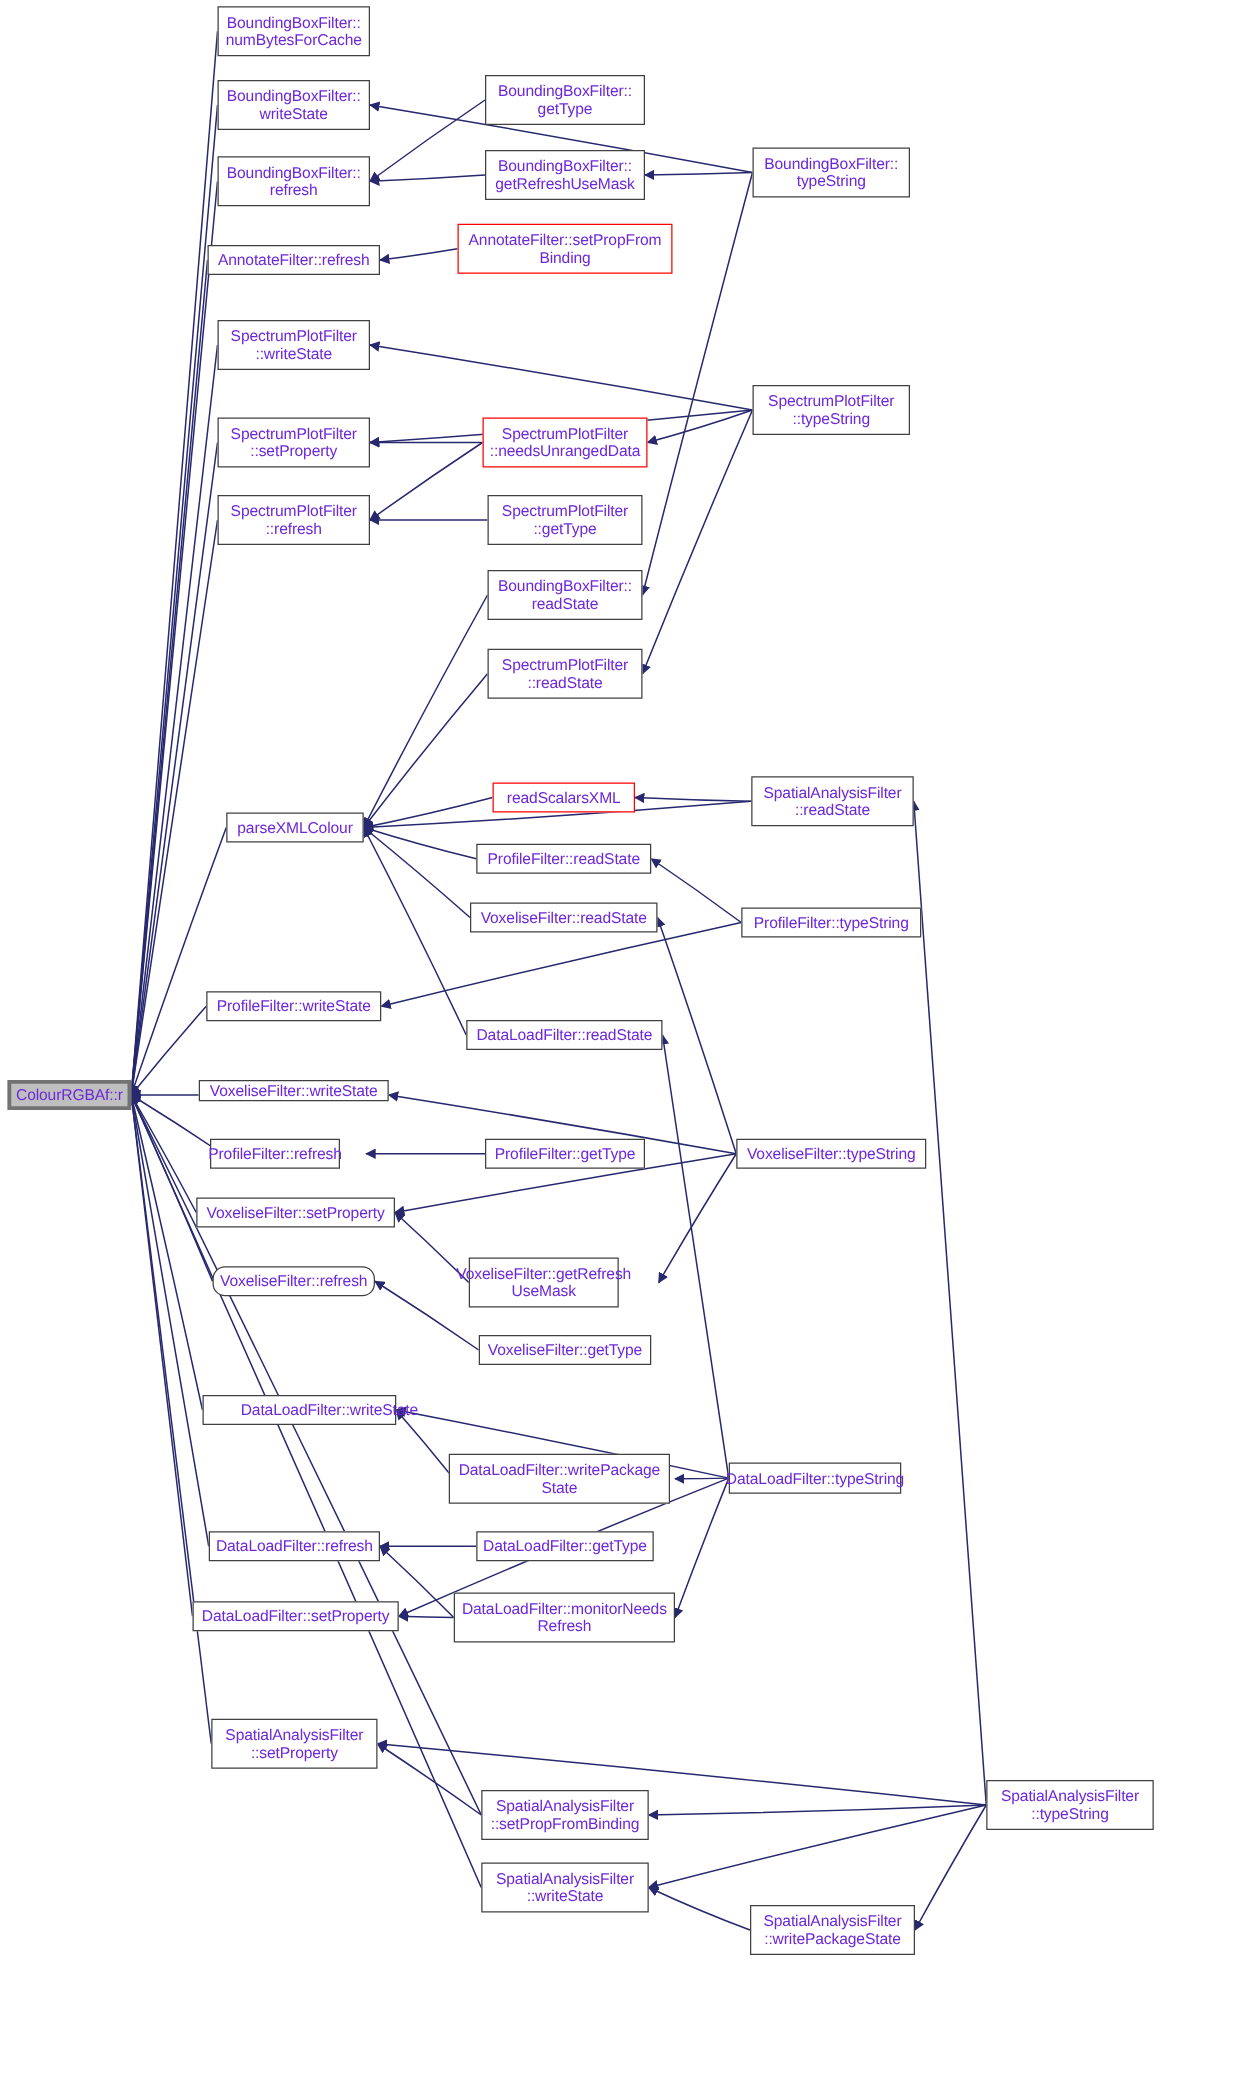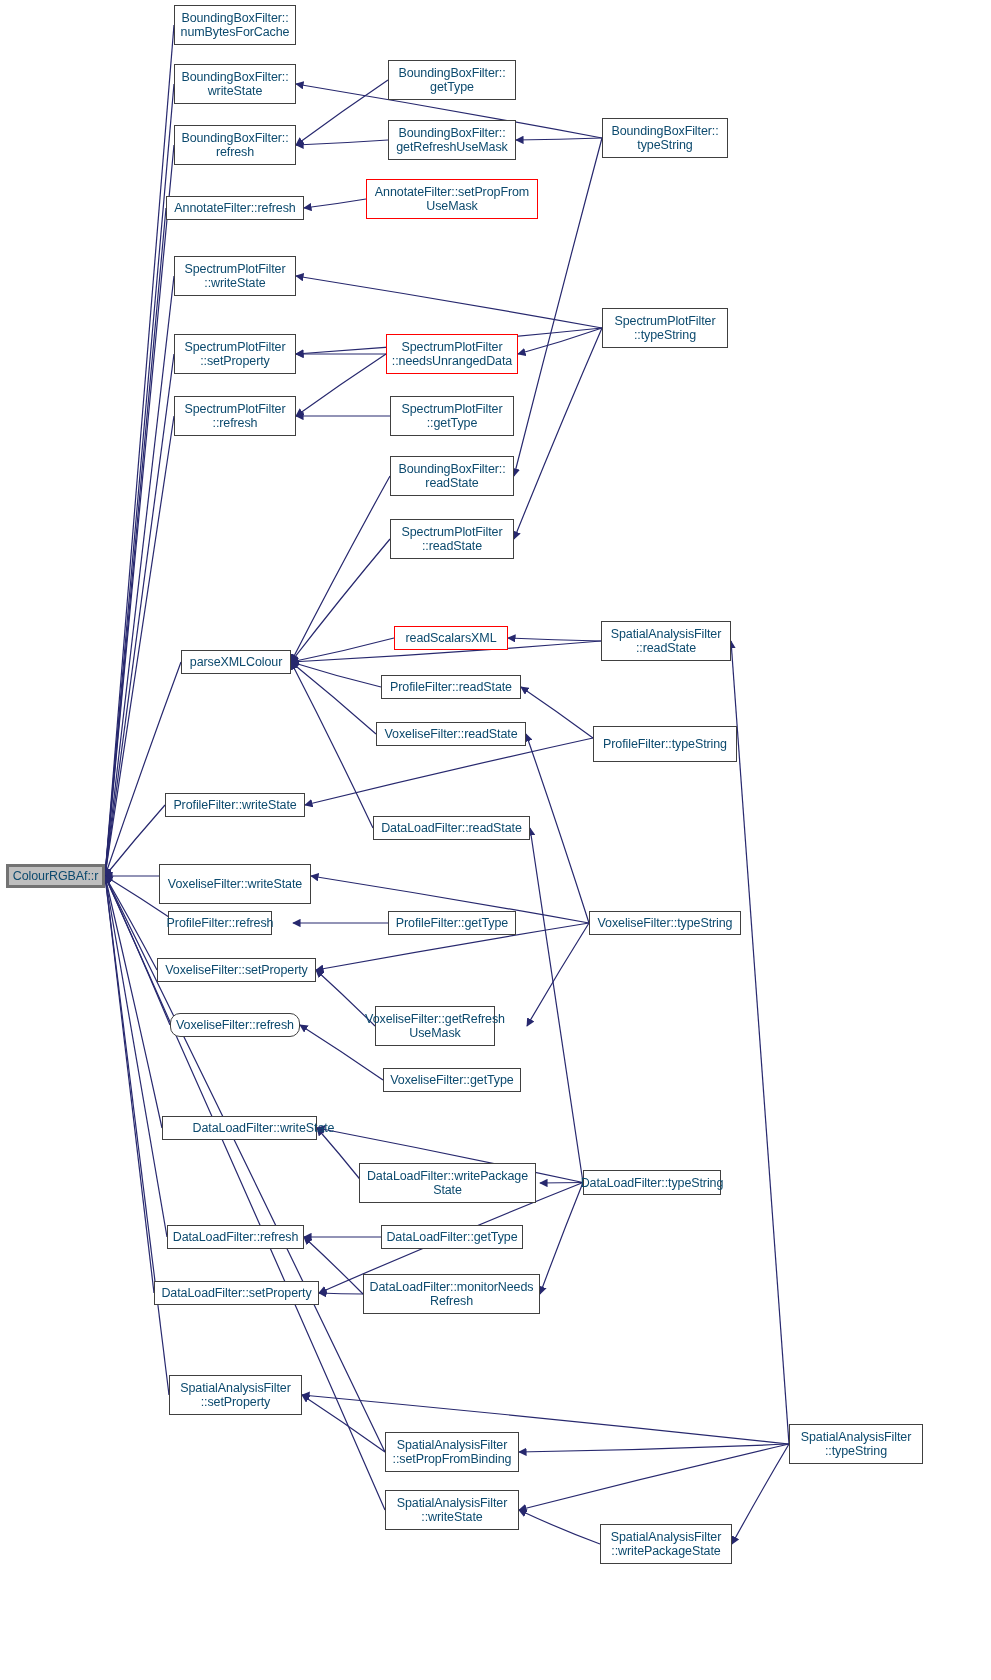--- a/index.html
+++ b/index.html
@@ -13,21 +13,21 @@
   svg#edges{position:absolute;left:0;top:0;width:991px;height:1680px;pointer-events:none;}
   .node{
     position:absolute;
     box-sizing:border-box;
     background:#ffffff;
     border:1px solid #404040;
     display:flex;align-items:center;justify-content:center;
     text-align:center;
     font-size:12.5px;
     line-height:14px;
-    color:#0c4a6e;
+    color:#6d28d9;
     white-space:pre-line;
     letter-spacing:-0.1px;
     z-index:2;
   }
   .node.root{background:#bfbfbf;border:3px solid #737373;}
   .node.warn{border:1px solid #ff0000;}
 </style>
 </head>
 <body>
 
@@ -119,43 +119,43 @@
 ::writeState</div>
       <div class="node" style="left: 174px; top: 334px; width: 122px; height: 40px;">SpectrumPlotFilter
 ::setProperty</div>
       <div class="node" style="left: 174px; top: 396px; width: 122px; height: 40px;">SpectrumPlotFilter
 ::refresh</div>
       <div class="node" style="left: 388px; top: 60px; width: 128px; height: 40px;">BoundingBoxFilter::
 getType</div>
       <div class="node" style="left: 388px; top: 120px; width: 128px; height: 40px;">BoundingBoxFilter::
 getRefreshUseMask</div>
       <div class="node warn" style="left: 366px; top: 179px; width: 172px; height: 40px;">AnnotateFilter::setPropFrom
-UseMask</div>
+Binding</div>
       <div class="node warn" style="left: 386px; top: 334px; width: 132px; height: 40px;">SpectrumPlotFilter
 ::needsUnrangedData</div>
       <div class="node" style="left: 390px; top: 396px; width: 124px; height: 40px;">SpectrumPlotFilter
 ::getType</div>
       <div class="node" style="left: 390px; top: 456px; width: 124px; height: 40px;">BoundingBoxFilter::
 readState</div>
       <div class="node" style="left: 390px; top: 519px; width: 124px; height: 40px;">SpectrumPlotFilter
 ::readState</div>
       <div class="node" style="left: 602px; top: 118px; width: 126px; height: 40px;">BoundingBoxFilter::
 typeString</div>
       <div class="node" style="left: 602px; top: 308px; width: 126px; height: 40px;">SpectrumPlotFilter
 ::typeString</div>
       <div class="node" style="left: 181px; top: 650px; width: 110px; height: 24px;">parseXMLColour</div>
       <div class="node warn" style="left: 394px; top: 626px; width: 114px; height: 24px;">readScalarsXML</div>
       <div class="node" style="left: 381px; top: 675px; width: 140px; height: 24px;">ProfileFilter::readState</div>
       <div class="node" style="left: 376px; top: 722px; width: 150px; height: 24px;">VoxeliseFilter::readState</div>
       <div class="node" style="left: 601px; top: 621px; width: 130px; height: 40px;">SpatialAnalysisFilter
 ::readState</div>
-      <div class="node" style="left: 593px; top: 726px; width: 144px; height: 36px;">ProfileFilter::typeString</div>
+      <div class="node" style="left: 593px; top: 726px; width: 144px; height: 24px;">ProfileFilter::typeString</div>
       <div class="node" style="left: 165px; top: 793px; width: 140px; height: 24px;">ProfileFilter::writeState</div>
       <div class="node" style="left: 373px; top: 816px; width: 157px; height: 24px;">DataLoadFilter::readState</div>
-      <div class="node" style="left: 159px; top: 864px; width: 152px; height: 40px;">VoxeliseFilter::writeState</div>
+      <div class="node" style="left: 159px; top: 864px; width: 152px; height: 17px;">VoxeliseFilter::writeState</div>
       <div class="node" style="left: 168px; top: 911px; width: 104px; height: 24px;">ProfileFilter::refresh</div>
       <div class="node" style="left: 388px; top: 911px; width: 128px; height: 24px;">ProfileFilter::getType</div>
       <div class="node" style="left: 157px; top: 958px; width: 159px; height: 24px;">VoxeliseFilter::setProperty</div>
       <div class="node" style="left: 589px; top: 911px; width: 152px; height: 24px;">VoxeliseFilter::typeString</div>
       <div class="node" style="left: 170px; top: 1013px; width: 130px; height: 24px; border-radius: 10px;">VoxeliseFilter::refresh</div>
       <div class="node" style="left: 375px; top: 1006px; width: 120px; height: 40px;">VoxeliseFilter::getRefresh
 UseMask</div>
       <div class="node" style="left: 383px; top: 1068px; width: 138px; height: 24px;">VoxeliseFilter::getType</div>
       <div class="node" style="left: 162px; top: 1116px; width: 155px; height: 24px; padding-left: 48px;">DataLoadFilter::writeState</div>
       <div class="node" style="left: 359px; top: 1163px; width: 177px; height: 40px;">DataLoadFilter::writePackage

